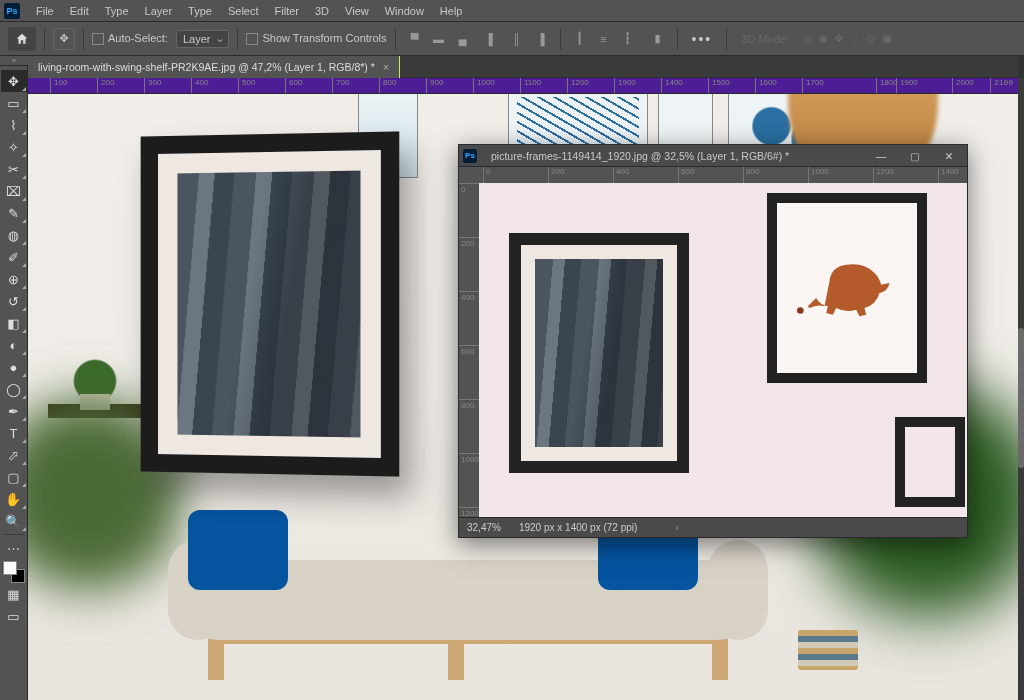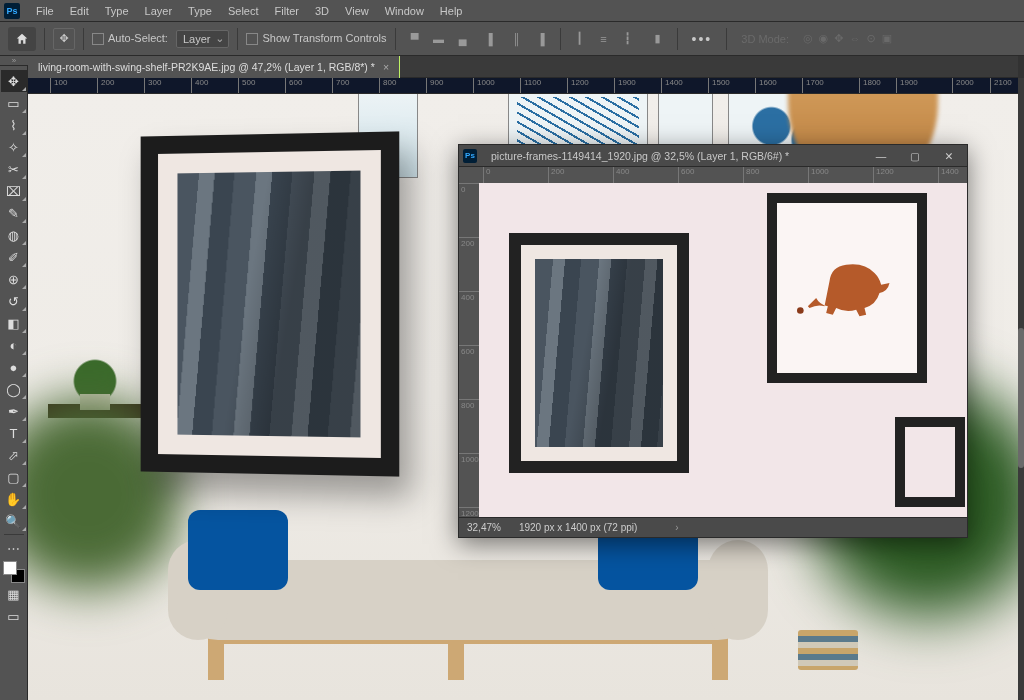--- a/index.html
+++ b/index.html
@@ -92,21 +92,21 @@
   }
   .tool.active{background:#2a2a2a;}
   .tool.tiny-tri::after{content:"";position:absolute;right:1px;bottom:1px;border:2px solid transparent;border-right-color:#aaa;border-bottom-color:#aaa;}
   .tool-sep{width:20px;height:1px;background:#3a3a3a;margin:2px 0;}
   .swatches{width:22px;height:22px;position:relative;margin-top:2px;}
   .sw-bg{position:absolute;right:0;bottom:0;width:14px;height:14px;background:#000;border:1px solid #888;}
   .sw-fg{position:absolute;left:0;top:0;width:14px;height:14px;background:#fff;border:1px solid #888;}
   
   .ruler-h{
     position:absolute;left:28px;right:6px;top:78px;height:16px;
-    background:#0f172a;border-bottom:1px solid #2a2a2a;
+    background:#4c1d95;border-bottom:1px solid #2a2a2a;
     overflow:hidden;font-size:8px;color:#888;
   }
   .ruler-h .tick{position:absolute;top:0;height:16px;padding-left:3px;border-left:1px solid #777;}
   
   .canvas-area{
     position:absolute;left:28px;top:94px;right:6px;bottom:0;
     overflow:hidden;
   }
   
   .main-doc{
@@ -319,24 +319,24 @@
     <div class="tick" style="left: 351px;">800</div>
     <div class="tick" style="left: 398px;">900</div>
     <div class="tick" style="left: 445px;">1000</div>
     <div class="tick" style="left: 492px;">1100</div>
     <div class="tick" style="left: 539px;">1200</div>
     <div class="tick" style="left: 586px;">1900</div>
     <div class="tick" style="left: 633px;">1400</div>
     <div class="tick" style="left: 680px;">1500</div>
     <div class="tick" style="left: 727px;">1600</div>
     <div class="tick" style="left: 774px;">1700</div>
-    <div class="tick" style="left: 831px;">1800</div>
+    <div class="tick" style="left: 848px;">1800</div>
     <div class="tick" style="left: 868px;">1900</div>
     <div class="tick" style="left: 924px;">2000</div>
-    <div class="tick" style="left: 962px;">2100</div>
+    <div class="tick" style="left: 962px; font-family: Liberation Mono, monospace;">2100</div>
   </div>
 
 <div class="canvas-area">
   <div class="main-doc">
     <div class="wall-art a1"></div>
     <div class="wall-art a2"></div>
     <div class="wall-art a3"></div>
     <div class="wall-art a4"></div>
     <div class="lampshade"></div>
 

